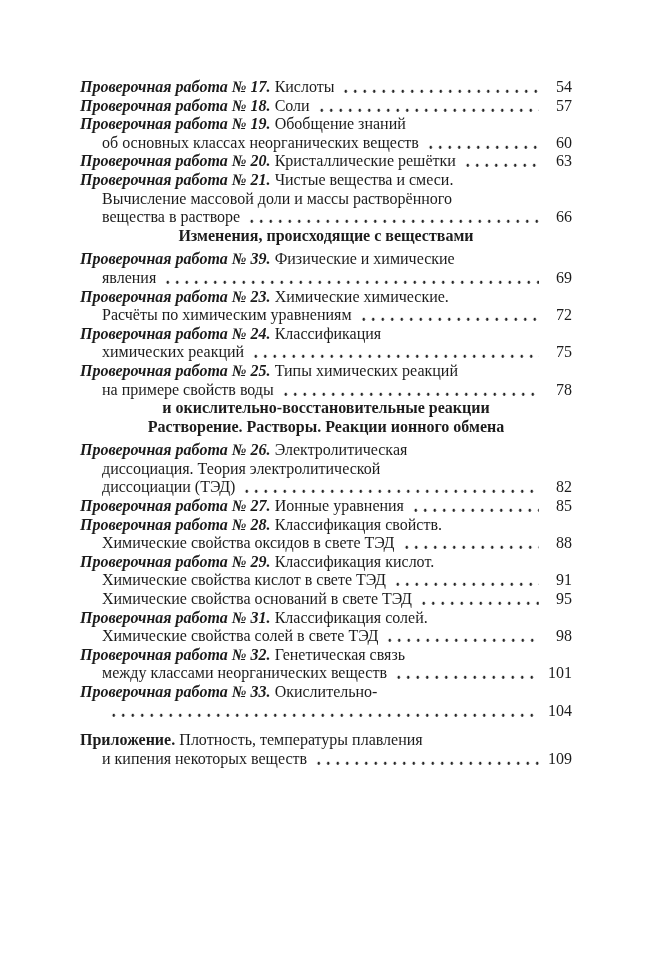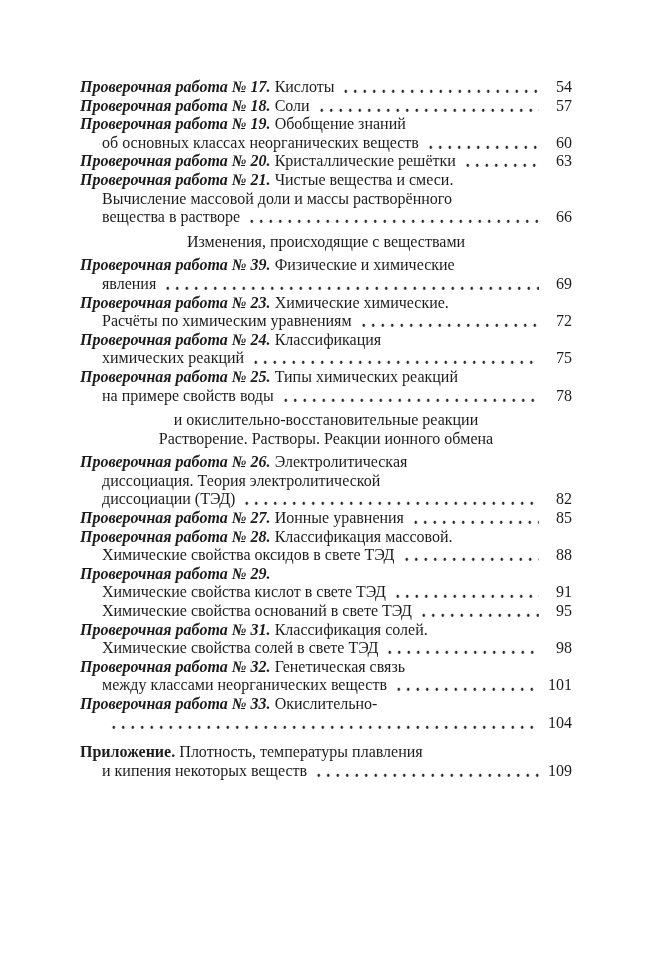--- a/index.html
+++ b/index.html
@@ -45,22 +45,22 @@
     background-repeat: repeat-x;
     background-position: 0 4px;
   }
   .pg {
     flex: 0 0 auto;
     min-width: 27px;
     text-align: right;
   }
   .heading {
     text-align: center;
-    font-weight: normal;
-    margin: 6px 0 5px 0;
+    font-weight: bold;
+    margin: 0 0 5px 0;
   }
   .entry.space-before { margin-top: 11px; }
 </style>
 </head>
 <body>
 
 <div class="page">
   <div class="toc">
       <div class="entry">
         <div class="line"><span class="lead">Проверочная работа № 17.</span><span class="txt">Кислоты</span><span class="leader"></span><span class="pg">54</span></div>
@@ -105,25 +105,25 @@
       </div>
       <div class="entry">
         <div class="line"><span class="lead">Проверочная работа № 26.</span><span class="txt">Электролитическая</span></div>
         <div class="line indent"><span class="txt">диссоциация. Теория электролитической</span></div>
         <div class="line indent"><span class="txt">диссоциации (ТЭД)</span><span class="leader"></span><span class="pg">82</span></div>
       </div>
       <div class="entry">
         <div class="line"><span class="lead">Проверочная работа № 27.</span><span class="txt">Ионные уравнения</span><span class="leader"></span><span class="pg">85</span></div>
       </div>
       <div class="entry">
-        <div class="line"><span class="lead">Проверочная работа № 28.</span><span class="txt">Классификация массовой.</span></div>
+        <div class="line"><span class="lead">Проверочная работа № 28.</span><span class="txt">Классификация свойств.</span></div>
         <div class="line indent"><span class="txt">Химические свойства оксидов в свете ТЭД</span><span class="leader"></span><span class="pg">88</span></div>
       </div>
       <div class="entry">
-        <div class="line"><span class="lead">Проверочная работа № 29.</span></div>
+        <div class="line"><span class="lead">Проверочная работа № 29.</span><span class="txt">Классификация кислот.</span></div>
         <div class="line indent"><span class="txt">Химические свойства кислот в свете ТЭД</span><span class="leader"></span><span class="pg">91</span></div>
       </div>
       <div class="entry">
         <div class="line indent"><span class="txt">Химические свойства оснований в свете ТЭД</span><span class="leader"></span><span class="pg">95</span></div>
       </div>
       <div class="entry">
         <div class="line"><span class="lead">Проверочная работа № 31.</span><span class="txt">Классификация солей.</span></div>
         <div class="line indent"><span class="txt">Химические свойства солей в свете ТЭД</span><span class="leader"></span><span class="pg">98</span></div>
       </div>
       <div class="entry">

